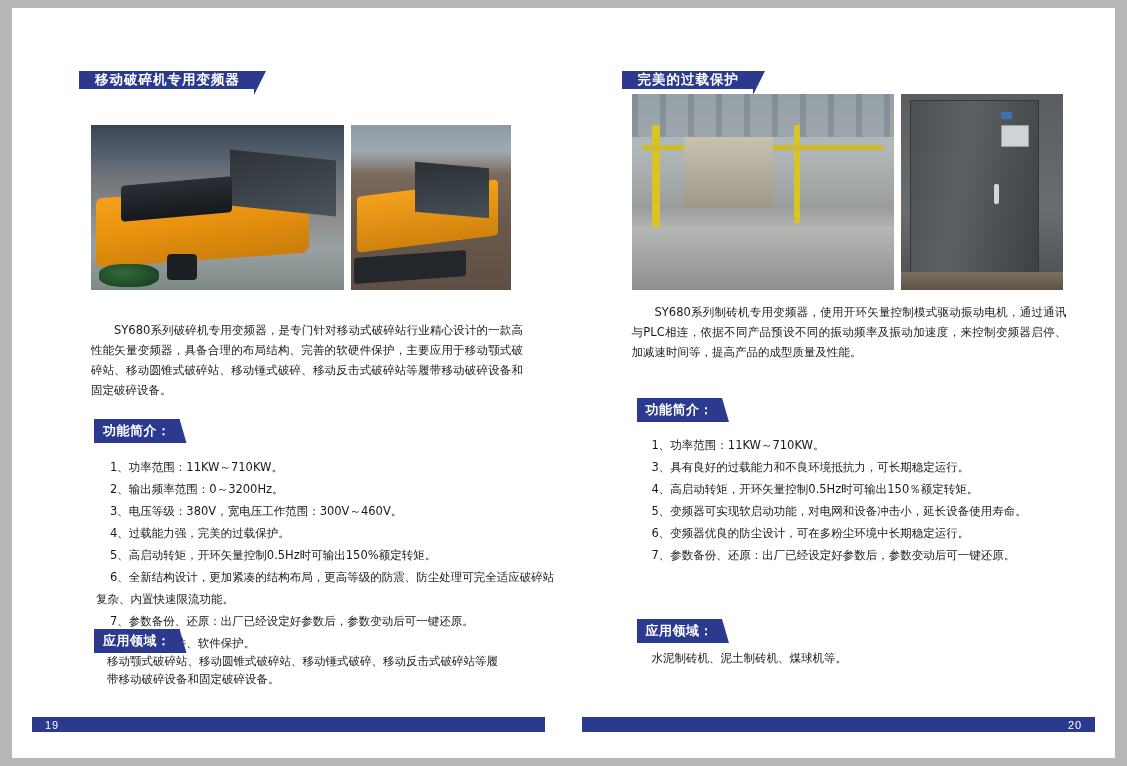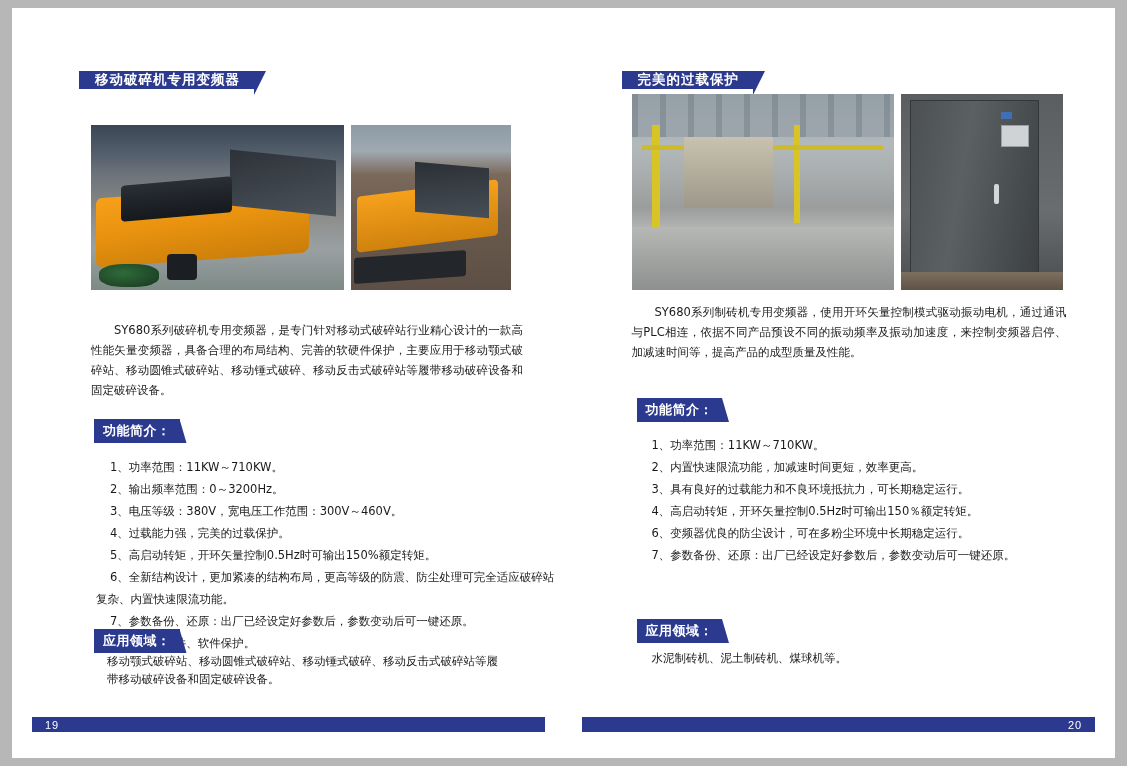--- a/index.html
+++ b/index.html
@@ -269,23 +269,23 @@
     </div>
 
     <div class="para" style="left:68px;top:294px;width:435px;">
       <span class="indent">SY680系列制砖机专用变频器，使用开环矢量控制模式驱动振动电机，通过通讯与PLC相连，依据不同产品预设不同的振动频率及振动加速度，来控制变频器启停、加减速时间等，提高产品的成型质量及性能。</span>
     </div>
 
     <div class="tag" style="left:73px;top:390px;">功能简介：</div>
 
     <div class="list" style="left:88px;top:426px;">
       <div>1、功率范围：11KW～710KW。</div>
-      <div>2、内置快速限流功能，加减速时间更短，效率更高。</div>
       <div>3、具有良好的过载能力和不良环境抵抗力，可长期稳定运行。</div>
       <div>4、高启动转矩，开环矢量控制0.5Hz时可输出150％额定转矩。</div>
+      <div>5、变频器可实现软启动功能，对电网和设备冲击小，延长设备使用寿命。</div>
       <div>6、变频器优良的防尘设计，可在多粉尘环境中长期稳定运行。</div>
       <div>7、参数备份、还原：出厂已经设定好参数后，参数变动后可一键还原。</div>
     </div>
 
     <div class="tag" style="left:73px;top:611px;">应用领域：</div>
 
     <div class="appl" style="left:88px;top:641px;width:400px;">水泥制砖机、泥土制砖机、煤球机等。</div>
 
     <div class="frule" style="right:20px;width:513px;"></div>
     <div class="pnum right">20</div>

